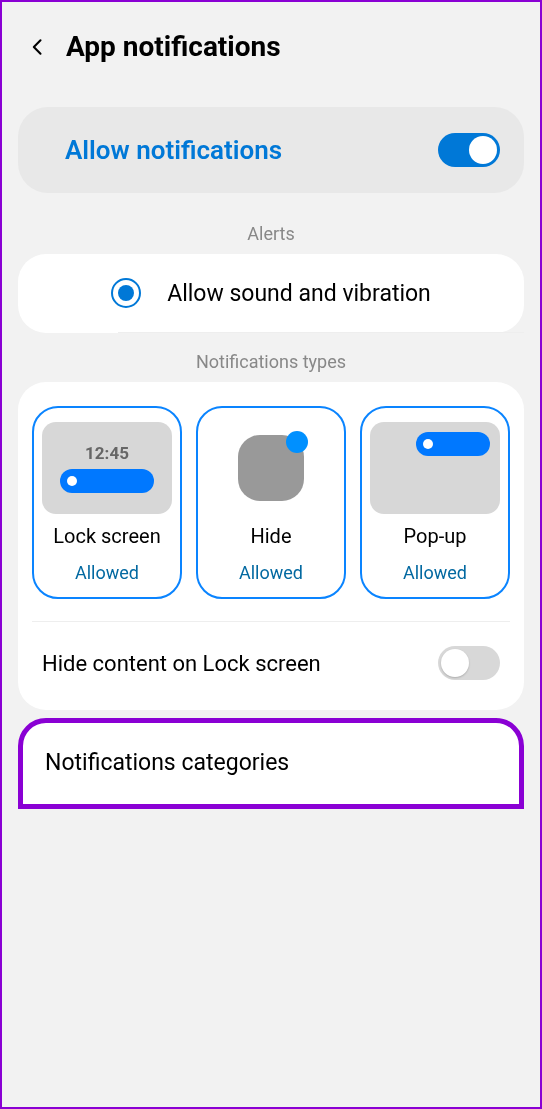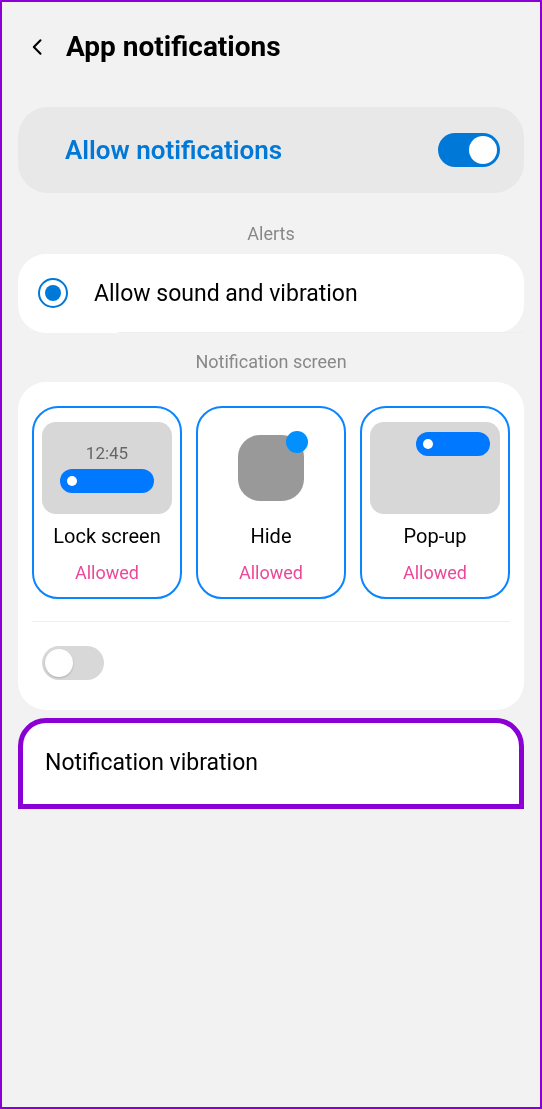--- a/index.html
+++ b/index.html
@@ -91,20 +91,21 @@
     .card {
       background: #fff;
       border-radius: 28px;
       margin: 0 16px;
     }
     .radio-row {
       display: flex;
       align-items: center;
       padding: 24px 20px;
       gap: 26px;
+      justify-content: center;
     }
     .radio-divider {
       border-bottom: 1px solid #eee;
       margin-left: 100px;
       margin-right: 0;
     }
     .radio {
       width: 30px;
       height: 30px;
       border: 2px solid #0078d7;
@@ -159,20 +160,21 @@
     .lock-preview {
       background: #d7d7d7;
       border-radius: 14px;
       width: 100%;
       height: 92px;
       display: flex;
       flex-direction: column;
       align-items: center;
       justify-content: center;
       padding: 8px;
+      font-weight: bold;
     }
     .lock-time {
       font-size: 17px;
       color: #666;
       margin-bottom: 6px;
     }
     .lock-bar {
       width: 82%;
       height: 24px;
       background: #0078ff;
@@ -234,21 +236,21 @@
       top: 7px;
     }
     .type-title {
       font-size: 20px;
       color: #000;
       margin-bottom: 14px;
       white-space: nowrap;
     }
     .type-status {
       font-size: 18px;
-      color: #ec4899;
+      color: #0369a1;
     }
     .hide-row {
       border-top: 1px solid #eee;
       margin-top: 22px;
       padding: 24px 10px 18px 10px;
       display: flex;
       align-items: center;
       justify-content: space-between;
     }
     .hide-label {
@@ -298,21 +300,21 @@
   <div class="card">
     <div class="radio-row">
       <div class="radio">
         <div class="radio-dot"></div>
       </div>
       <div class="radio-label">Allow sound and vibration</div>
     </div>
     <div class="radio-divider"></div>
   </div>
 
-  <div class="section-label">Notification screen</div>
+  <div class="section-label">Notifications types</div>
 
   <div class="types-card">
     <div class="types-grid">
       <div class="type-item">
         <div class="type-preview">
           <div class="lock-preview">
             <div class="lock-time">12:45</div>
             <div class="lock-bar">
                 <div class="lock-bar-dot"></div>
               </div>
@@ -338,23 +340,24 @@
                 <div class="popup-bar-dot"></div>
               </div>
           </div>
         </div>
         <div class="type-title">Pop-up</div>
         <div class="type-status">Allowed</div>
       </div>
     </div>
 
     <div class="hide-row">
+      <div class="hide-label">Hide content on Lock screen</div>
       <div class="toggle toggle-off">
         <div class="toggle-knob"></div>
       </div>
     </div>
   </div>
 
 
   <div class="categories-row">
-    <div class="categories-label">Notification vibration</div>
+    <div class="categories-label">Notifications categories</div>
   </div>
 </div>
 
 </body></html>

